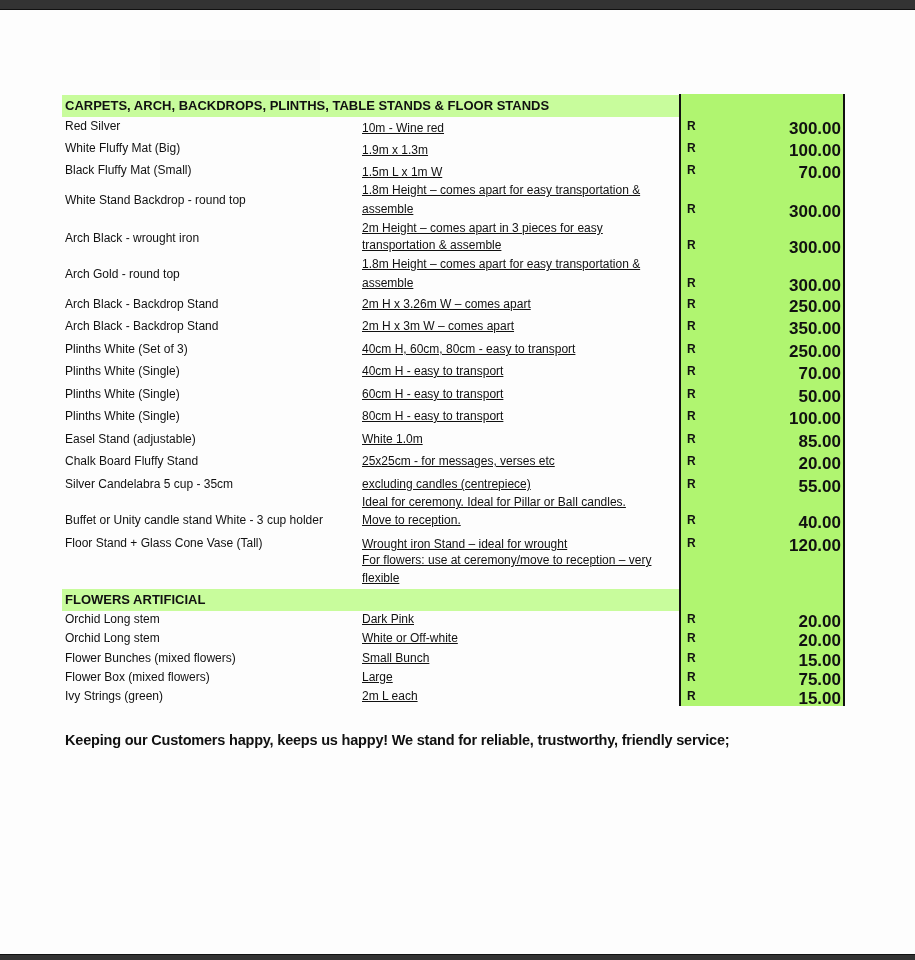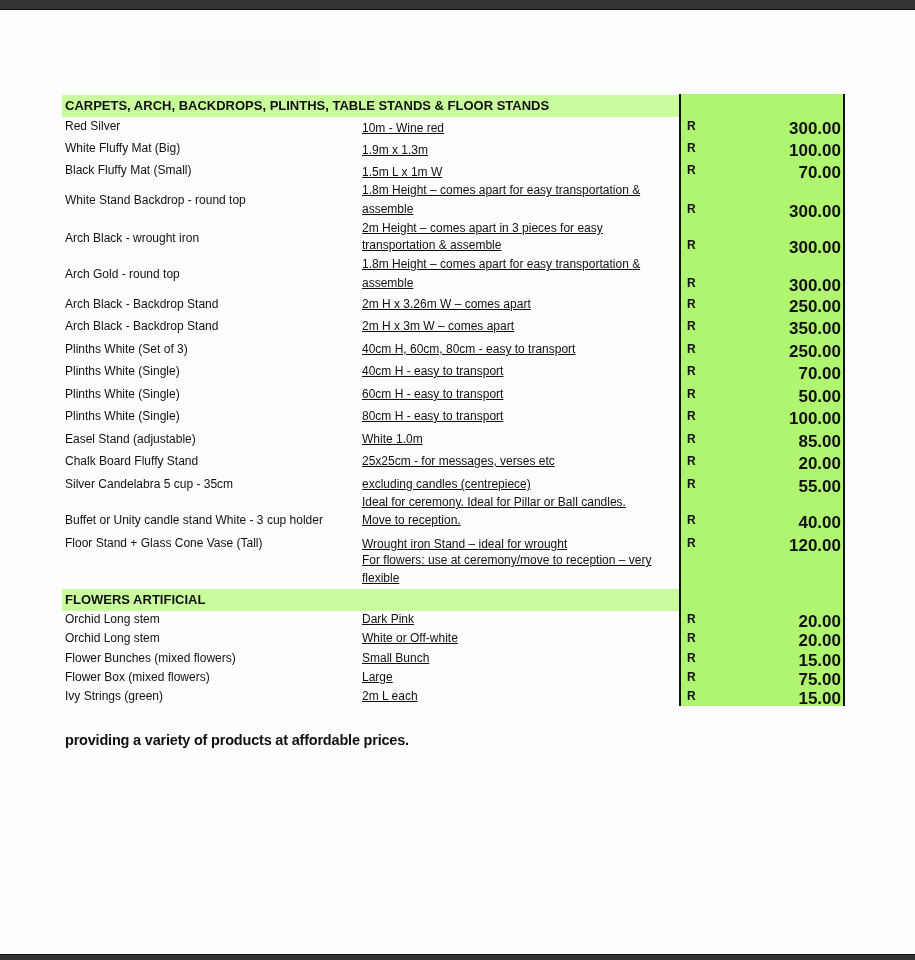--- a/index.html
+++ b/index.html
@@ -182,16 +182,16 @@
   <span class="price">75.00</span>
 </div>
 <div class="row" style="top:689px">
   <span class="item">Ivy Strings (green)</span>
   <span class="desc" style="top:-2px">2m L each</span>
   <span class="cur">R</span>
   <span class="price">15.00</span>
 </div>
 
 <div class="tagline">
-  <div>providing a variety of products at affordable prices.</div>
+  <div>Keeping our Customers happy, keeps us happy!  We stand for reliable, trustworthy, friendly service;</div>
 </div>
 
 <div class="bottombar"></div>
 
 </body></html>

